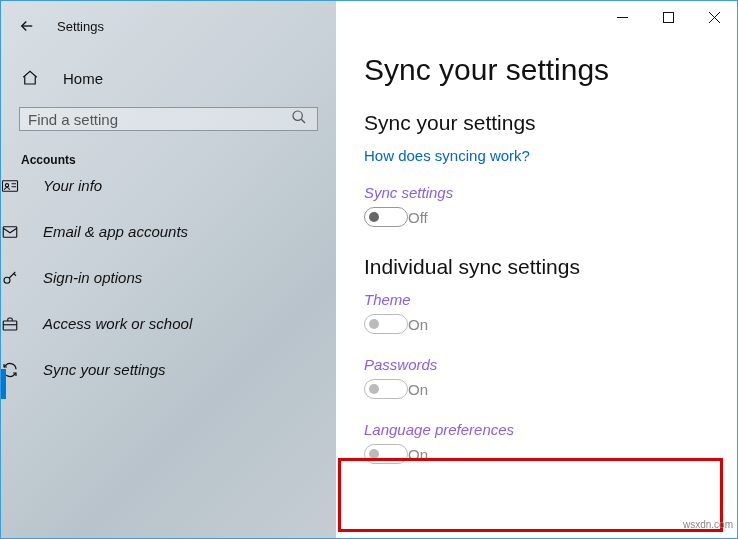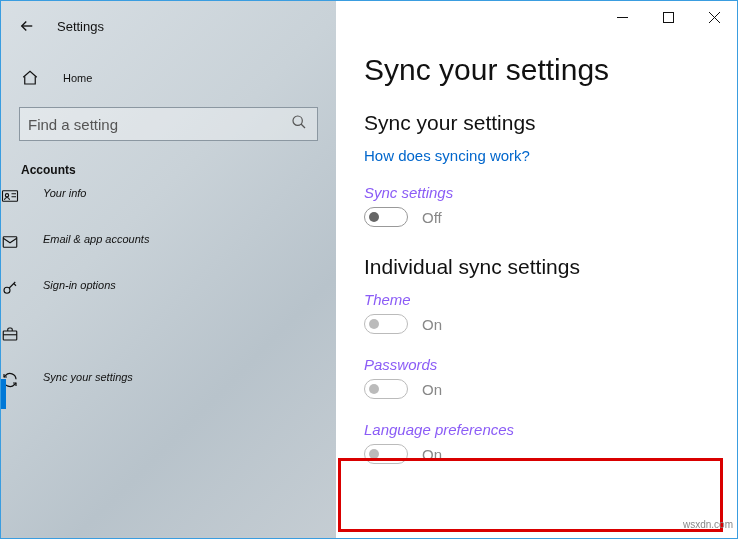--- a/index.html
+++ b/index.html
@@ -50,29 +50,29 @@
     height: 34px;
     cursor: pointer;
   }
   .home-row .icon, .nav-item .icon {
     width: 22px;
     display: flex;
     align-items: center;
     justify-content: flex-start;
   }
   .home-row .label, .nav-item .label {
-    font-size: 11px;
+    font-size: 15px;
     color: #111;
     margin-left: 20px;
   }
   .search-wrap {
     margin: 12px 18px 0 18px;
   }
   .search {
-    height: 34px;
+    height: 24px;
     border: 1px solid #8b97a1;
     background: rgba(255,255,255,0.35);
     display: flex;
     align-items: center;
     padding: 0 8px;
     position: relative;
   }
   .search input {
     border: none;
     background: transparent;
@@ -182,21 +182,20 @@
     border-radius: 50%;
     background: #666;
     top: 3.5px;
     left: 4px;
   }
   .toggle.disabled { border-color: #bbb; }
   .toggle.disabled .knob { background: #bbb; }
   .toggle-state {
     font-size: 15px;
     color: #888;
-    margin-left: 14px;
   }
   .section-gap { margin-top: 28px; }
   .highlight-box {
     border: 3px solid #d90000;
     position: absolute;
     left: 2px;
     right: 14px;
     bottom: 6px;
     height: 74px;
     pointer-events: none;
@@ -284,20 +283,21 @@
       </div>
 
       <div class="nav-item">
         <span class="icon">
           <svg width="18" height="18" viewBox="0 0 24 24" fill="none" stroke="#111" stroke-width="1.5">
               <rect x="3" y="8" width="18" height="12" rx="1"></rect>
               <path d="M9 8V6a2 2 0 012-2h2a2 2 0 012 2v2"></path>
               <path d="M3 13h18"></path>
             </svg>
         </span>
+        <span class="label">Access work or school</span>
       </div>
 
       <div class="nav-item selected">
         <span class="icon">
           <svg width="18" height="18" viewBox="0 0 24 24" fill="none" stroke="#111" stroke-width="1.6">
               <path d="M20 11A8 8 0 006 6l-2 2"></path>
               <path d="M4 13a8 8 0 0014 5l2-2"></path>
               <path d="M4 4v4h4"></path>
               <path d="M20 20v-4h-4"></path>
             </svg>

